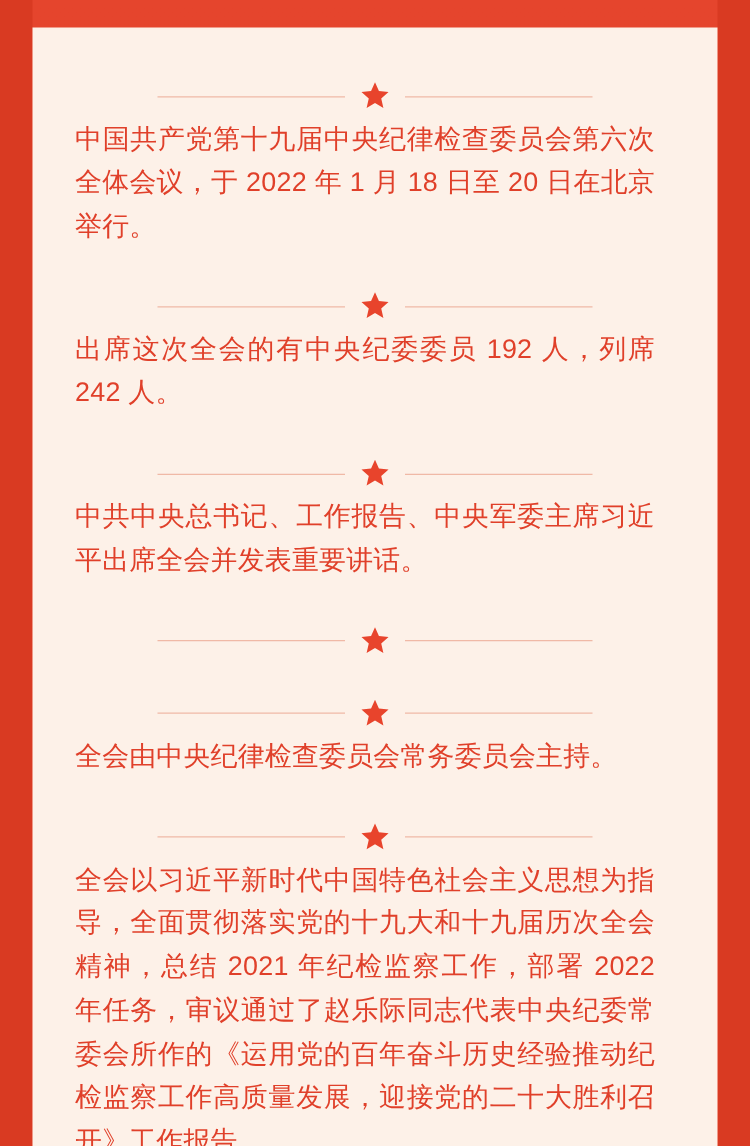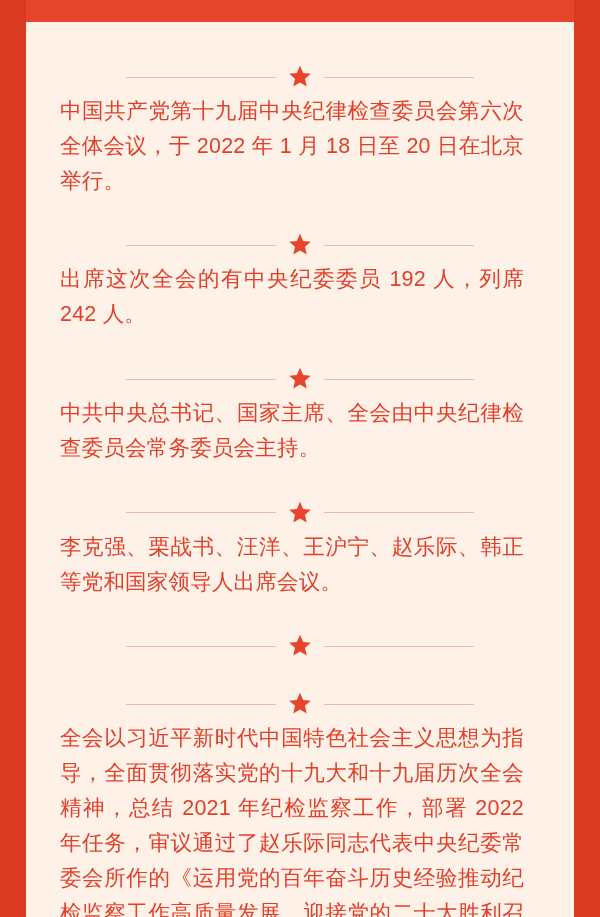--- a/index.html
+++ b/index.html
@@ -124,34 +124,21 @@
     <div class="entry">
       <div class="divider">
         <span class="rule"></span>
         <span class="star">
           <svg viewBox="0 0 24 24" width="26" height="26" aria-hidden="true">
               <path fill="currentColor" d="M12 1.6l2.9 6.6 7.1.7-5.4 4.8 1.6 7-6.2-3.7-6.2 3.7 1.6-7L2 8.9l7.1-.7z"></path>
             </svg>
         </span>
         <span class="rule"></span>
       </div>
-      <p class="entry-text">中共中央总书记、国家主席、全会由中央纪律检查委员会常务委员会主持。</p>
-    </div>
-
-    <div class="entry">
-      <div class="divider">
-        <span class="rule"></span>
-        <span class="star">
-          <svg viewBox="0 0 24 24" width="26" height="26" aria-hidden="true">
-              <path fill="currentColor" d="M12 1.6l2.9 6.6 7.1.7-5.4 4.8 1.6 7-6.2-3.7-6.2 3.7 1.6-7L2 8.9l7.1-.7z"></path>
-            </svg>
-        </span>
-        <span class="rule"></span>
-      </div>
-      <p class="entry-text">李克强、栗战书、汪洋、王沪宁、赵乐际、韩正等党和国家领导人出席会议。</p>
+      <p class="entry-text">中共中央总书记、工作报告、中央军委主席习近平出席全会并发表重要讲话。</p>
     </div>
 
     <div class="entry">
       <div class="divider">
         <span class="rule"></span>
         <span class="star">
           <svg viewBox="0 0 24 24" width="26" height="26" aria-hidden="true">
               <path fill="currentColor" d="M12 1.6l2.9 6.6 7.1.7-5.4 4.8 1.6 7-6.2-3.7-6.2 3.7 1.6-7L2 8.9l7.1-.7z"></path>
             </svg>
         </span>
@@ -162,17 +149,30 @@
     <div class="entry">
       <div class="divider">
         <span class="rule"></span>
         <span class="star">
           <svg viewBox="0 0 24 24" width="26" height="26" aria-hidden="true">
               <path fill="currentColor" d="M12 1.6l2.9 6.6 7.1.7-5.4 4.8 1.6 7-6.2-3.7-6.2 3.7 1.6-7L2 8.9l7.1-.7z"></path>
             </svg>
         </span>
         <span class="rule"></span>
       </div>
+      <p class="entry-text">全会由中央纪律检查委员会常务委员会主持。</p>
+    </div>
+
+    <div class="entry">
+      <div class="divider">
+        <span class="rule"></span>
+        <span class="star">
+          <svg viewBox="0 0 24 24" width="26" height="26" aria-hidden="true">
+              <path fill="currentColor" d="M12 1.6l2.9 6.6 7.1.7-5.4 4.8 1.6 7-6.2-3.7-6.2 3.7 1.6-7L2 8.9l7.1-.7z"></path>
+            </svg>
+        </span>
+        <span class="rule"></span>
+      </div>
       <p class="entry-text">全会以习近平新时代中国特色社会主义思想为指导，全面贯彻落实党的十九大和十九届历次全会精神，总结 2021 年纪检监察工作，部署 2022 年任务，审议通过了赵乐际同志代表中央纪委常委会所作的《运用党的百年奋斗历史经验推动纪检监察工作高质量发展，迎接党的二十大胜利召开》工作报告。</p>
     </div>
 
   </div>
 </div>
 
 </body></html>

